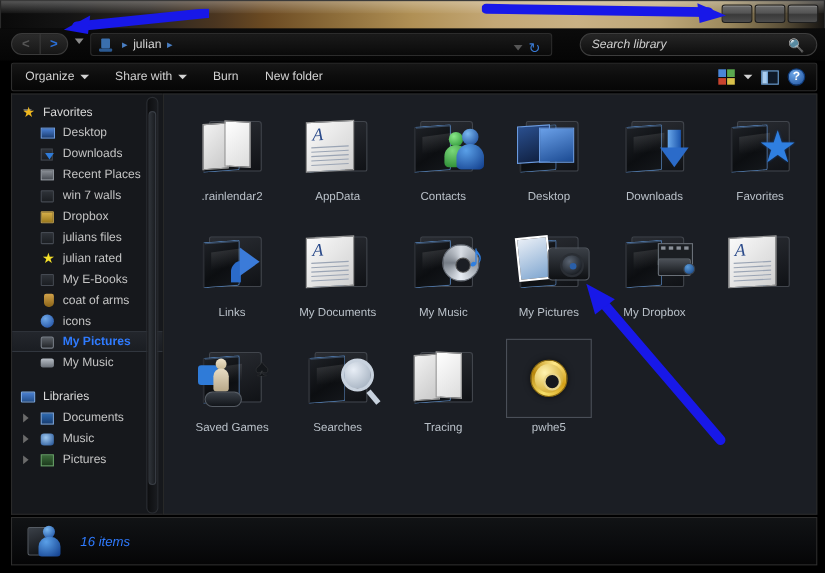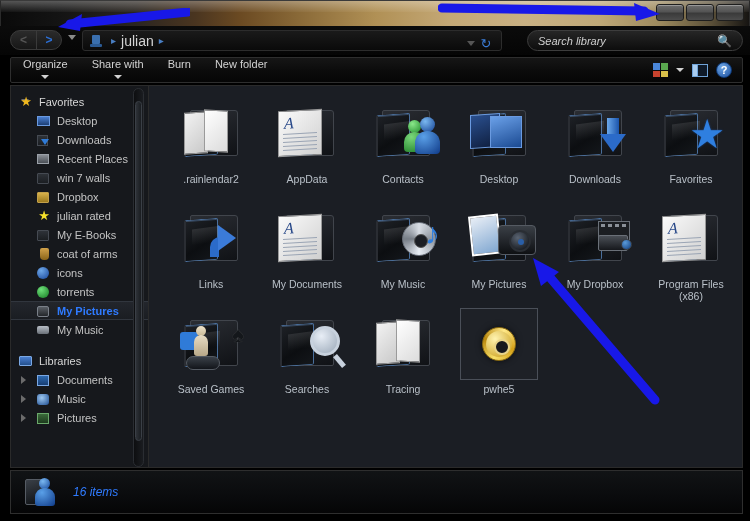--- a/index.html
+++ b/index.html
@@ -104,21 +104,21 @@
     border-radius:1px;
   }
   .crumb-icon::after {
     content:''; position:absolute; left:1px; top:10px;
     width:12px; height:3px; background:#2b5a93; border-radius:1px;
   }
   .crumb-sep {
     color: #4a7fc4; font-size: 10px; margin: 0 5px;
   }
   .crumb-text {
-    color: #d4d4d4; font-size: 14px;
+    color: #d4d4d4; font-size: 11px;
   }
   .crumb-right {
     position: absolute; right: 26px; top: 10px;
     width:0;height:0;
     border-left:4px solid transparent; border-right:4px solid transparent;
     border-top:5px solid #555;
   }
   .refresh-btn {
     position: absolute; right: 6px; top: 4px;
     width: 18px; height: 18px; color: #3a7bd5;
@@ -144,21 +144,21 @@
     position: absolute; left: 10px; top: 57px;
     width: 733px; height: 26px;
     background: linear-gradient(180deg, #161616 0%, #0c0c0c 50%, #060606 100%);
     border: 1px solid #2e2e2e;
     border-radius: 2px;
     display: flex; align-items: center;
   }
   .tb-item {
     display: flex; align-items: center; gap: 5px;
     padding: 0 12px; height: 100%;
-    color: #d2d2d2; font-size: 11px; flex-direction: column;
+    color: #d2d2d2; font-size: 11px;
   }
   .tb-caret {
     width:0;height:0;
     border-left:4px solid transparent; border-right:4px solid transparent;
     border-top:4px solid #d2d2d2;
   }
   .tb-right { margin-left: auto; display: flex; align-items: center; gap: 8px; padding-right: 10px; }
   .view-icon {
     width: 15px; height: 14px;
     display: grid; grid-template-columns: 1fr 1fr; grid-template-rows: 1fr 1fr;
@@ -537,20 +537,26 @@
           <span class="nav-label">win 7 walls</span>
         </div>
         <div class="nav-row indent">
           <div class="nav-ico">
             <div class="ic-folder gold"></div>
           </div>
           <span class="nav-label">Dropbox</span>
         </div>
         <div class="nav-row indent">
           <div class="nav-ico">
+            <div class="ic-folder"></div>
+          </div>
+          <span class="nav-label">julians files</span>
+        </div>
+        <div class="nav-row indent">
+          <div class="nav-ico">
             <div class="ic-star yellow">★</div>
           </div>
           <span class="nav-label">julian rated</span>
         </div>
         <div class="nav-row indent">
           <div class="nav-ico">
             <div class="ic-folder"></div>
           </div>
           <span class="nav-label">My E-Books</span>
         </div>
@@ -558,26 +564,20 @@
           <div class="nav-ico">
             <div class="ic-coat"></div>
           </div>
           <span class="nav-label">coat of arms</span>
         </div>
         <div class="nav-row indent">
           <div class="nav-ico">
             <div class="ic-circle blue"></div>
           </div>
           <span class="nav-label">icons</span>
-        </div>
-        <div class="nav-row indent">
-          <div class="nav-ico">
-            <div class="ic-circle green"></div>
-          </div>
-          <span class="nav-label">torrents</span>
         </div>
         <div class="nav-row indent selected">
           <div class="nav-ico">
             <div class="ic-pic"></div>
           </div>
           <span class="nav-label">My Pictures</span>
         </div>
         <div class="nav-row indent">
           <div class="nav-ico">
             <div class="ic-music"></div>
@@ -807,21 +807,20 @@
               <div class="ov doc-a">
                 <span class="ltr">A</span>
                 <i class="ln" style="top:22px"></i>
                 <i class="ln" style="top:26px"></i>
                 <i class="ln" style="top:30px"></i>
                 <i class="ln" style="top:34px"></i>
                 <i class="ln" style="top:38px"></i>
               </div>
             </div>
           </div>
-          <div class="cell-label">Program Files (x86)</div>
         </div>
         <div class="cell">
           <div class="thumbbox">
             <div class="folder">
               <div class="back"></div>
               <div class="front">
                 <div class="glass"></div>
               </div>
               <div class="ov puzzle"></div>
               <div class="ov pawn">

